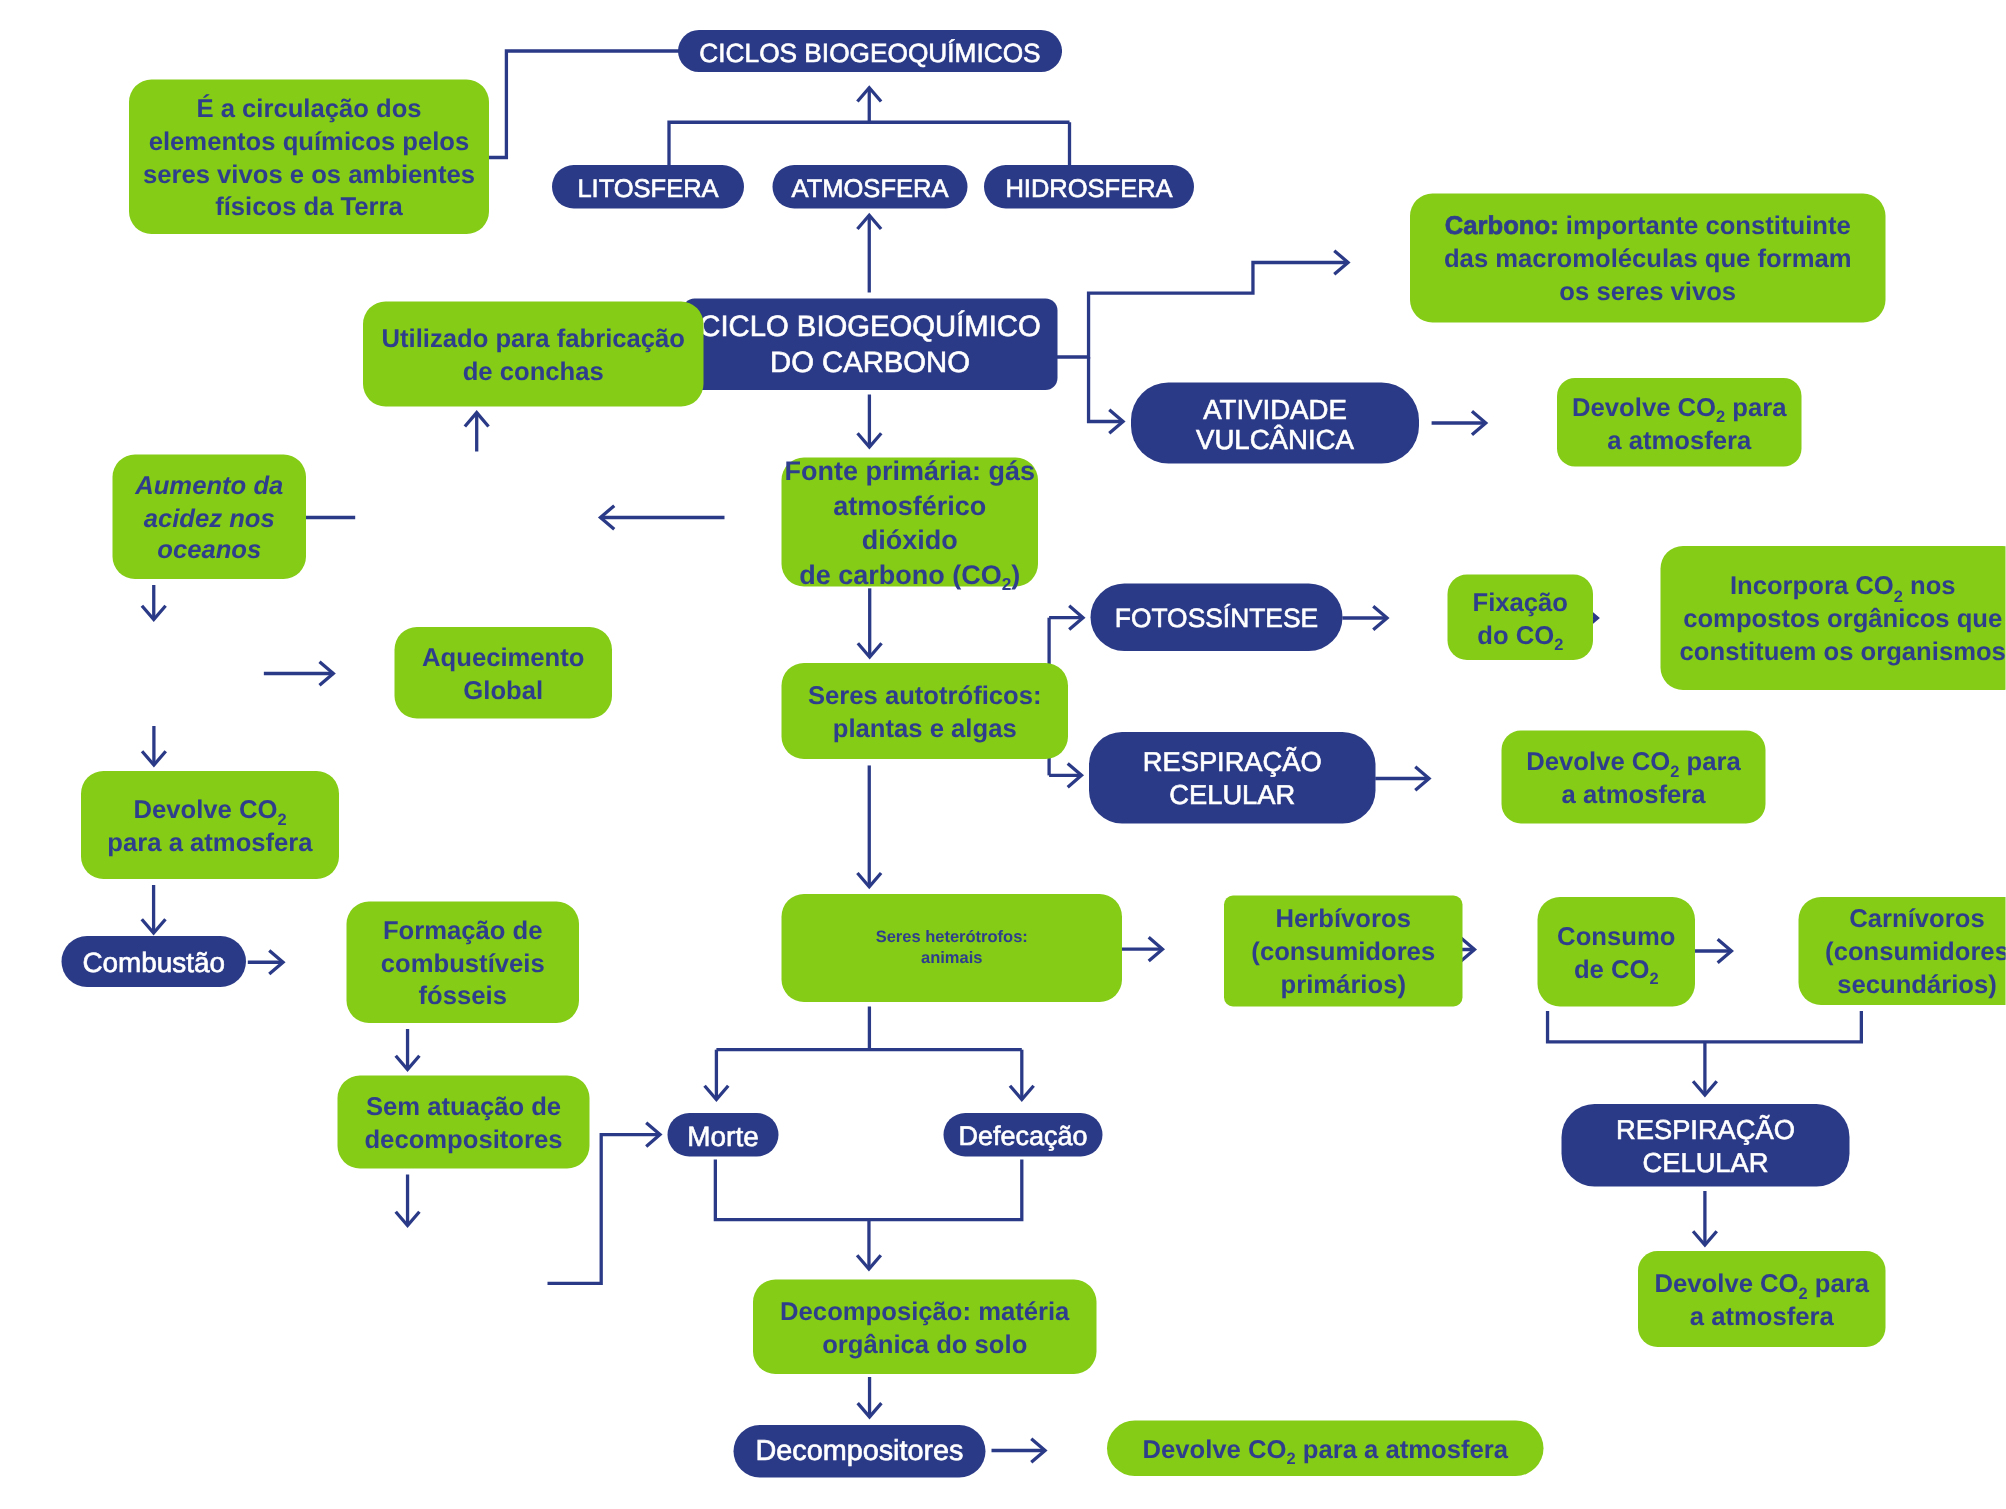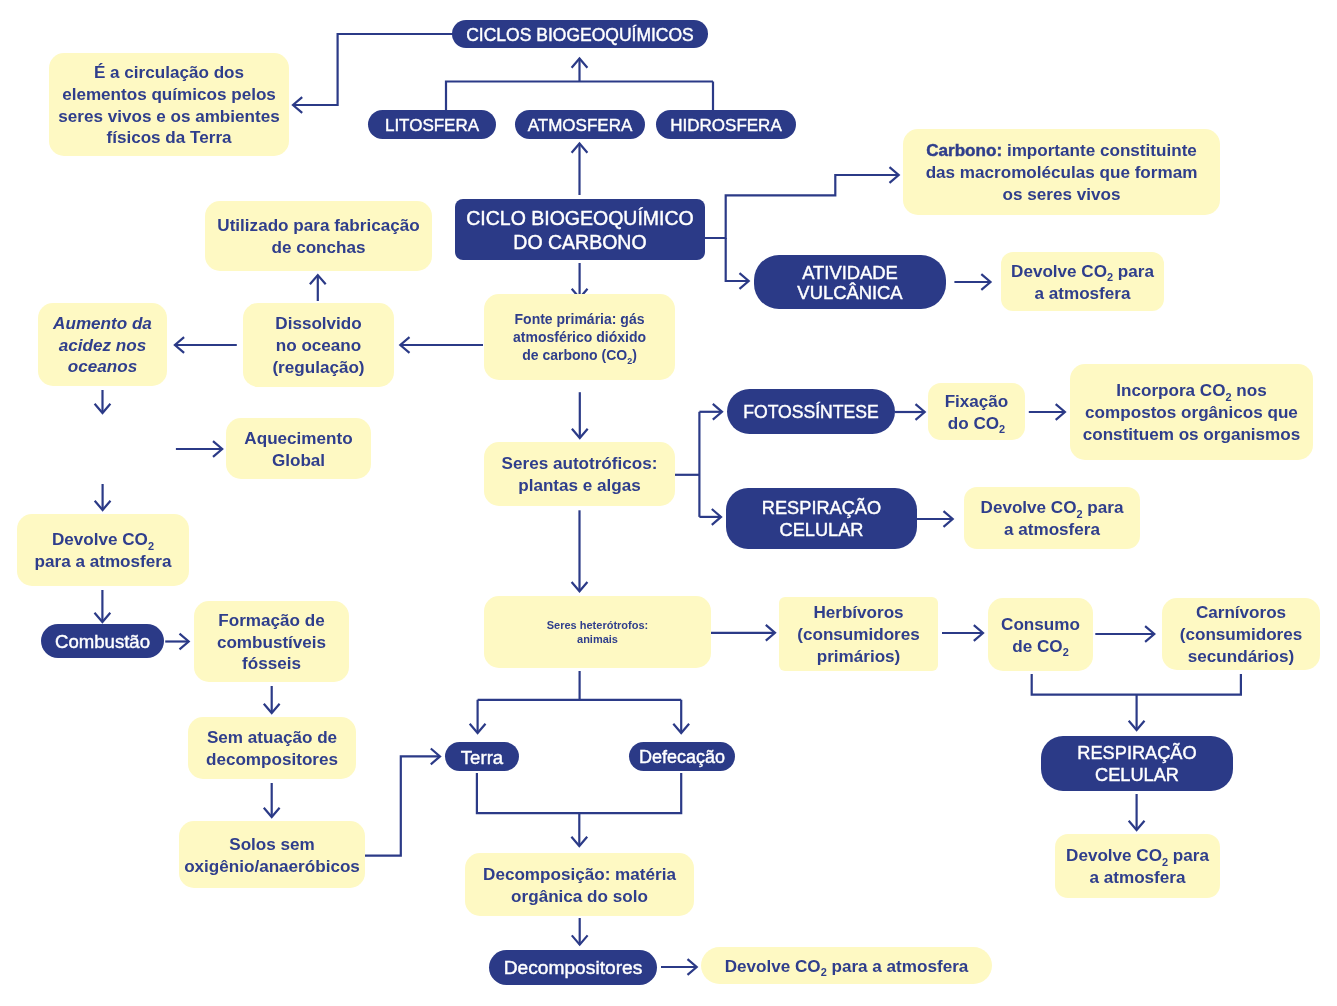--- a/index.html
+++ b/index.html
@@ -9,21 +9,21 @@
        -webkit-font-smoothing:antialiased;}
   #stage{position:relative;width:1337px;height:1006px;background:#fff;}
   svg#wires{position:absolute;left:0;top:0;width:1337px;height:1006px;}
   svg#wires polyline,svg#wires path{fill:none;stroke:#2B3A87;stroke-width:2.2;
        stroke-linecap:butt;stroke-linejoin:miter;}
   .node{position:absolute;display:flex;align-items:center;justify-content:center;
         text-align:center;box-sizing:border-box;line-height:1.27;letter-spacing:0px;}
   .node>span{position:relative;top:1px;display:block;width:100%;}
   .node.dark{background:#2B3A87;color:#ffffff;font-weight:400;
       -webkit-text-stroke:0.42px #ffffff;}
-  .node.light{background:#fef9c3;color:#2F3E8C;font-weight:700;}
+  .node.light{background:#84cc16;color:#2F3E8C;font-weight:700;margin-left:37px;}
   .node sub{font-size:0.64em;line-height:0;vertical-align:baseline;position:relative;top:4.5px;}
   .node b{font-weight:700;-webkit-text-stroke:0.45px currentColor;}
 </style>
 </head>
 <body>
 
 <div id="stage">
   <svg id="wires" viewBox="0 0 1337 1006">
   <polyline points="708.0,34.0 337.6,34.0 337.6,105.0 293.0,105.0"></polyline>
   <path d="M 302.2 97.1 L 293.0 105.0 L 302.2 112.9"></path>
@@ -130,24 +130,21 @@
     </div>
 <div class="node dark" style="left:754px;top:255px;width:192px;height:54px;border-radius:25px;font-size:18.4px;line-height:1.1;">
       <span>ATIVIDADE<br>VULCÂNICA</span>
     </div>
 <div class="node light" style="left:1001px;top:252px;width:163px;height:59px;border-radius:12px;font-size:17.1px;">
       <span>Devolve CO<sub>2</sub> para<br>a atmosfera</span>
     </div>
 <div class="node light" style="left:38px;top:303px;width:129px;height:83px;border-radius:15px;font-size:17.1px;font-style:italic;">
       <span>Aumento da<br>acidez nos<br>oceanos</span>
     </div>
-<div class="node light" style="left:243px;top:303px;width:151px;height:84px;border-radius:15px;font-size:17.1px;">
-      <span>Dissolvido<br>no oceano<br>(regulação)</span>
-    </div>
-<div class="node light" style="left:484px;top:294px;width:191px;height:86px;border-radius:15px;font-size:14px;">
+<div class="node light" style="left:484px;top:305px;width:171px;height:86px;border-radius:15px;font-size:18px;">
       <span>Fonte primária: gás<br>atmosférico dióxido<br>de carbono (CO<sub>2</sub>)</span>
     </div>
 <div class="node light" style="left:226px;top:418px;width:145px;height:61px;border-radius:15px;font-size:17.1px;">
       <span>Aquecimento<br>Global</span>
     </div>
 <div class="node light" style="left:17px;top:514px;width:172px;height:72px;border-radius:15px;font-size:17.1px;">
       <span>Devolve CO<sub>2</sub><br>para a atmosfera</span>
     </div>
 <div class="node light" style="left:484px;top:442px;width:191px;height:64px;border-radius:15px;font-size:17.1px;">
       <span>Seres autotróficos:<br>plantas e algas</span>
@@ -182,30 +179,27 @@
 <div class="node light" style="left:988px;top:598px;width:105px;height:73px;border-radius:15px;font-size:17.1px;">
       <span>Consumo<br>de CO<sub>2</sub></span>
     </div>
 <div class="node light" style="left:1162px;top:598px;width:158px;height:72px;border-radius:15px;font-size:17.1px;">
       <span>Carnívoros<br>(consumidores<br>secundários)</span>
     </div>
 <div class="node light" style="left:188px;top:717px;width:168px;height:62px;border-radius:15px;font-size:17.1px;">
       <span>Sem atuação de<br>decompositores</span>
     </div>
 <div class="node dark" style="left:445px;top:742px;width:74px;height:29px;border-radius:999px;font-size:18.6px;">
-      <span>Terra</span>
+      <span>Morte</span>
     </div>
 <div class="node dark" style="left:629px;top:742px;width:106px;height:29px;border-radius:999px;font-size:18.0px;">
       <span>Defecação</span>
     </div>
 <div class="node dark" style="left:1041px;top:736px;width:192px;height:55px;border-radius:22px;font-size:18.2px;line-height:1.19;">
       <span>RESPIRAÇÃO<br>CELULAR</span>
-    </div>
-<div class="node light" style="left:179px;top:821px;width:186px;height:67px;border-radius:15px;font-size:17.1px;">
-      <span>Solos sem<br>oxigênio/anaeróbicos</span>
     </div>
 <div class="node light" style="left:1055px;top:834px;width:165px;height:64px;border-radius:13px;font-size:17.1px;">
       <span>Devolve CO<sub>2</sub> para<br>a atmosfera</span>
     </div>
 <div class="node light" style="left:465px;top:853px;width:229px;height:63px;border-radius:15px;font-size:17.1px;">
       <span>Decomposição: matéria<br>orgânica do solo</span>
     </div>
 <div class="node dark" style="left:489px;top:950px;width:168px;height:35px;border-radius:999px;font-size:19.2px;">
       <span>Decompositores</span>
     </div>

